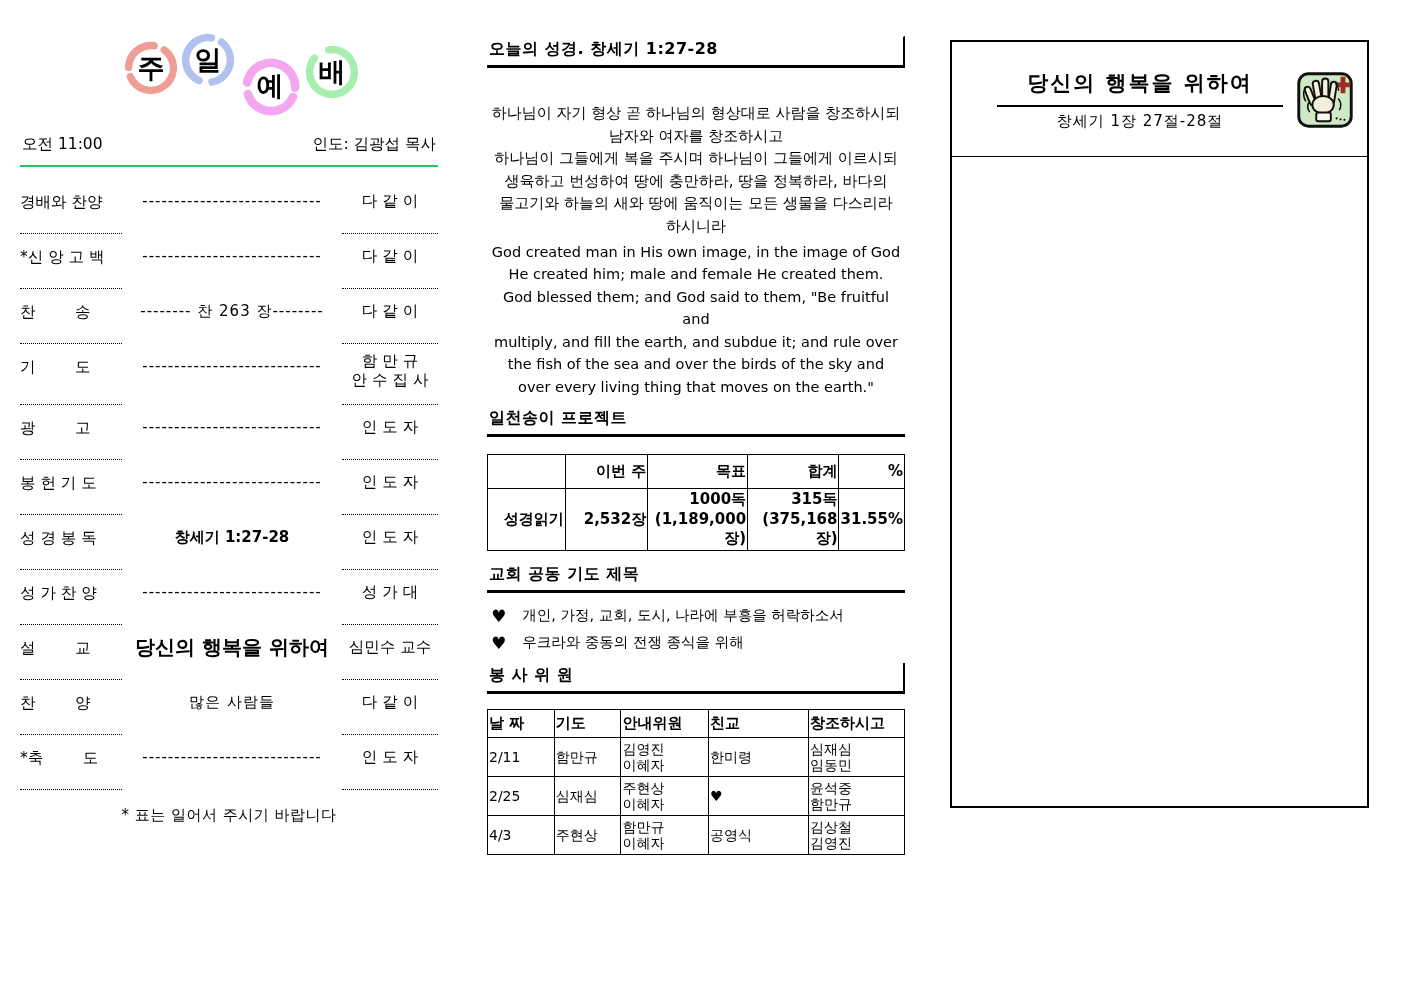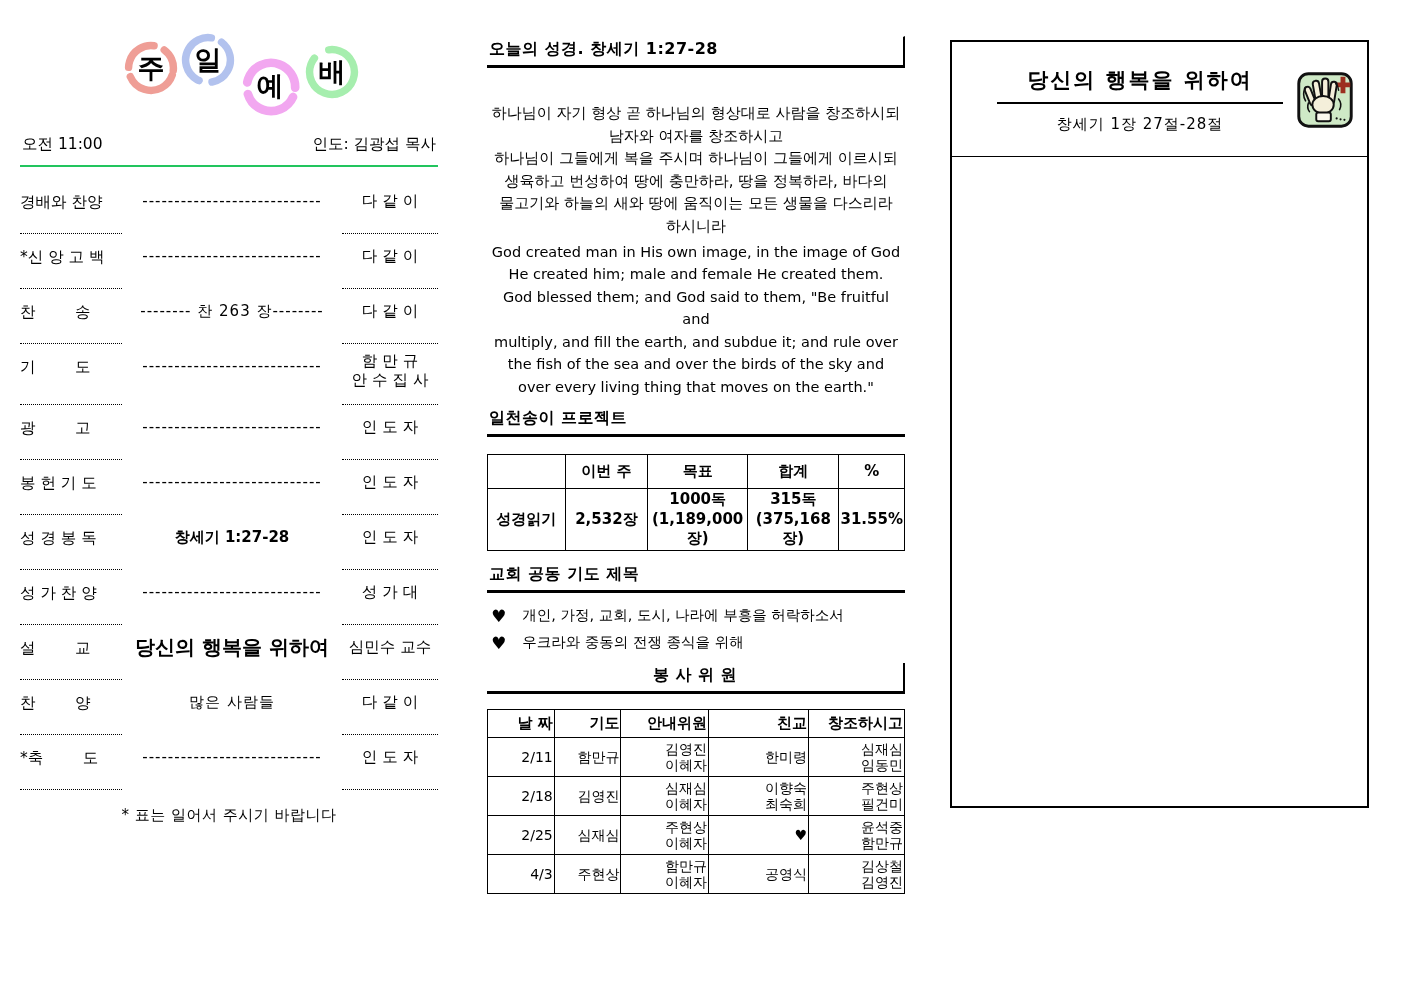--- a/index.html
+++ b/index.html
@@ -58,52 +58,52 @@
     white-space:pre-line;
   }
   .scripture-en {
     margin-top:4px; text-align:center; font-size:14.5px; line-height:1.55;
     white-space:pre-line;
   }
   #project-head { margin-top:8px; }
   table { border-collapse:collapse; width:100%; }
   #project-table { margin-top:17px; }
   #project-table th, #project-table td {
-    border:1.5px solid #000; text-align:center; font-size:15px; font-weight:bold;
+    border:1.5px solid #000; text-align:right; font-size:15px; font-weight:bold;
     white-space:pre-line; line-height:1.3;
   }
   #project-table th { height:34px; }
   #project-table td { height:60px; }
   #prayer-head { margin-top:11px; border-bottom:3px solid #000; }
   .prayer-list { margin:13px 0 10px 4px; }
   .prayer-item { display:flex; align-items:center; font-size:14.5px; margin:7px 0; }
   .prayer-item .heart { font-size:17px; margin-right:16px; }
-  #volunteer-head { margin-top:8px; border-right:2px solid #000;text-align:center; }
+  #volunteer-head { margin-top:8px; border-right:2px solid #000; }
   #volunteer-table { margin-top:15px; }
   #volunteer-table th, #volunteer-table td {
-    border:1.5px solid #000; text-align:right; white-space:pre-line; line-height:1.15;
+    border:1.5px solid #000; text-align:left; white-space:pre-line; line-height:1.15;
   }
   #volunteer-table th { font-size:15px; font-weight:bold; height:28px; }
   #volunteer-table td { font-size:14px; height:39px; font-weight:normal; }
 
   
   #right-col {
     left:950px; top:40px; width:419px; height:768px;
     border:2px solid #000; background:#fff;
   }
   .rp-header {
     display:flex; align-items:center; justify-content:flex-end;
     border-bottom:1px solid #000; padding:14px 8px 12px 8px; height:115px;
   }
   .rp-titleblock { width:286px; margin-right:8px; }
   .rp-title {
     text-align:center; font-weight:bold; font-size:21px; letter-spacing:2px;
     padding-bottom:8px; border-bottom:2px solid #000;
   }
-  .rp-subtitle { text-align:center; font-size:15px; padding-top:11px; letter-spacing:1px; }
+  .rp-subtitle { text-align:center; font-size:15px; padding-top:5px; letter-spacing:1px; }
   .rp-body { height:649px; }
   .hands-icon { flex:0 0 auto; }
 </style>
 </head>
 <body>
 
 <div class="col" id="left-col">
 
   <div class="jtitle">
     <div class="jchar" style="left:103px; top:12px;">
@@ -281,30 +281,20 @@
     </thead>
     <tbody>
       <tr>
         <td>2/11</td>
         <td>함만규</td>
         <td>김영진
 이혜자</td>
         <td>한미령</td>
         <td>심재심
 임동민</td>
-      </tr>
-      <tr>
-        <td>2/18</td>
-        <td>김영진</td>
-        <td>심재심
-이혜자</td>
-        <td>이향숙
-최숙희</td>
-        <td>주현상
-필건미</td>
       </tr>
       <tr>
         <td>2/25</td>
         <td>심재심</td>
         <td>주현상
 이혜자</td>
         <td>♥</td>
         <td>윤석중
 함만규</td>
       </tr>

